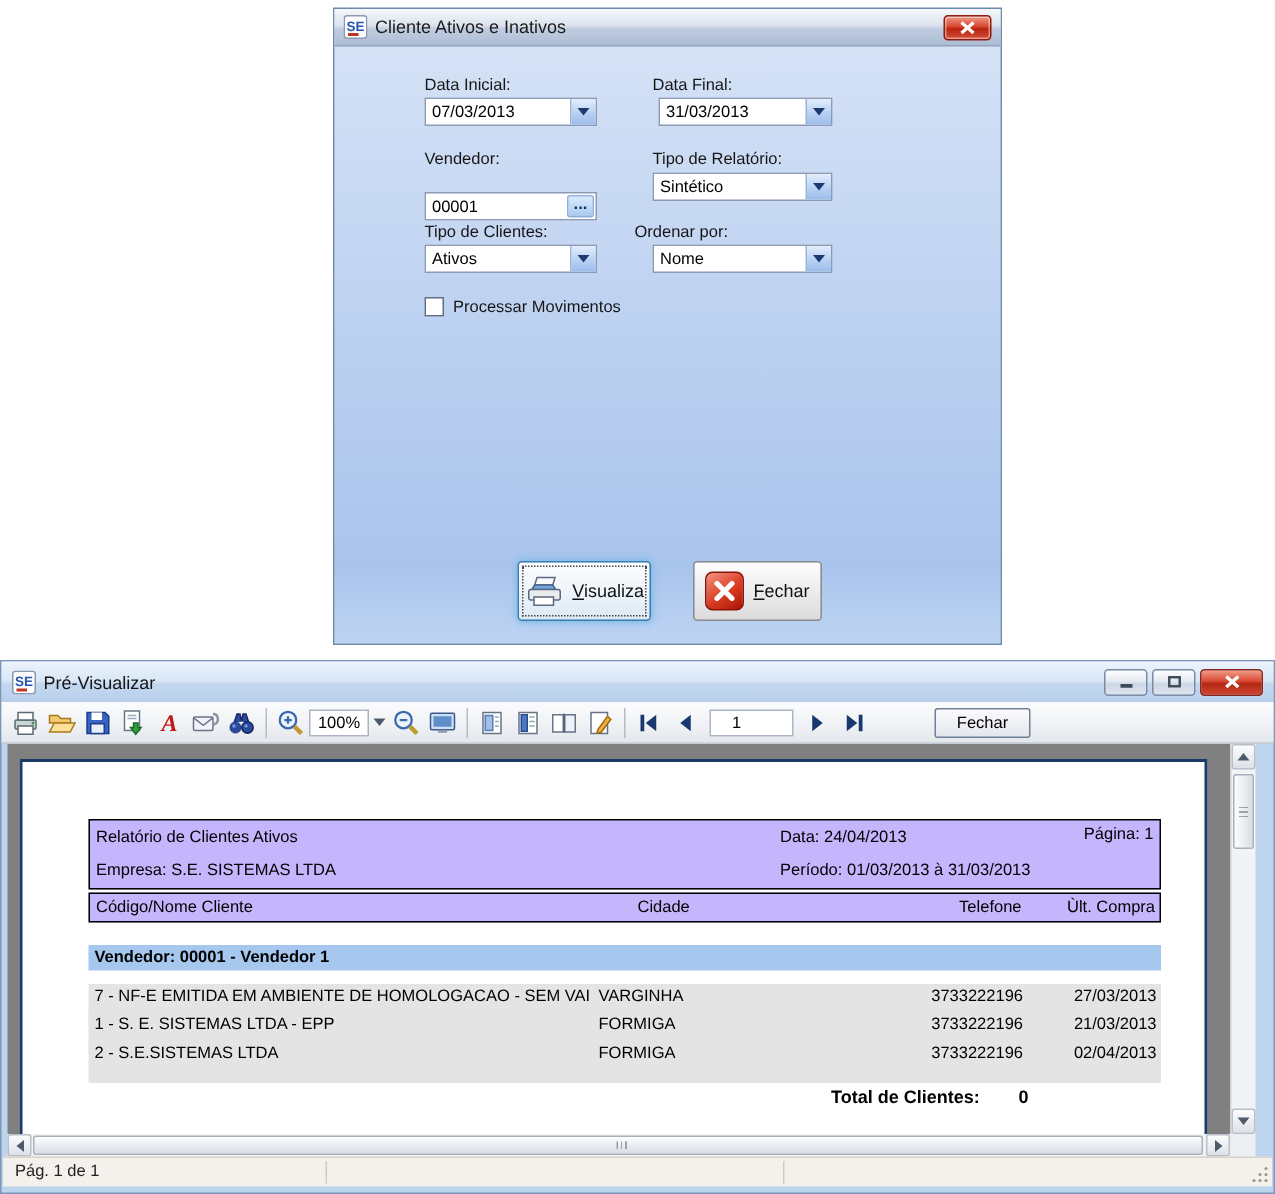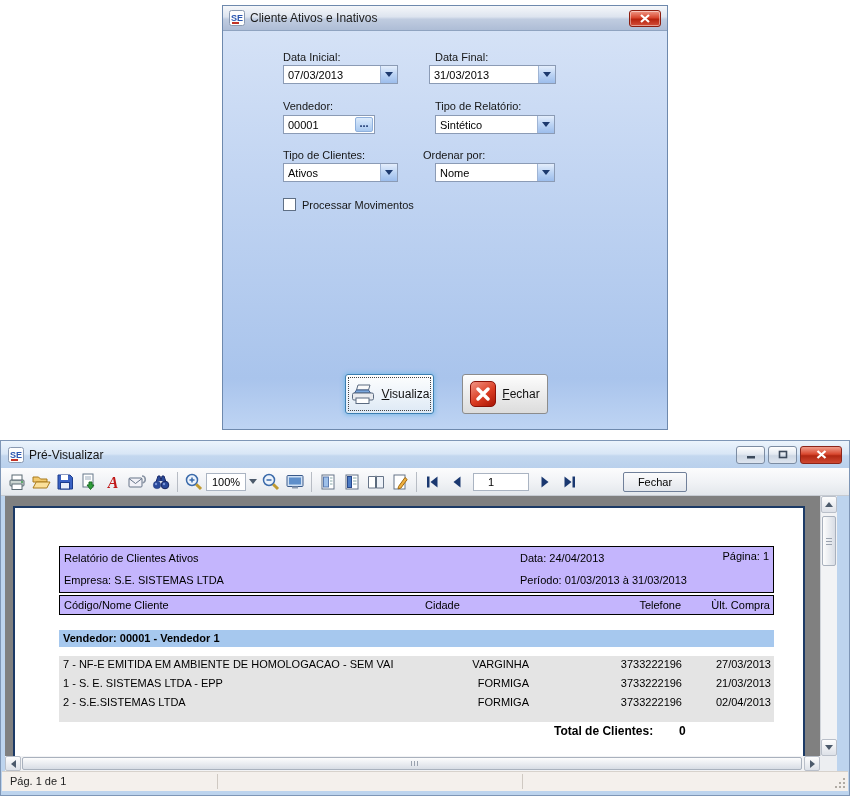--- a/index.html
+++ b/index.html
@@ -84,21 +84,21 @@
     background:#808080; overflow:hidden; }
   .page { position:absolute; left:8px; top:10px; width:792px; height:300px;
     background:#fff; border:2px solid #1c3a66; }
 
   .rpt-box { position:absolute; left:44px; width:715px; border:1px solid #000; background:#c4b5fd; }
   .rpt-box span, .rpt-row span { position:absolute; font-size:11px; white-space:nowrap; color:#000; }
   .vendor-band { position:absolute; left:44px; width:715px; height:17px; }
   .vendor-band span { position:absolute; left:4px; top:2px; font-size:11px; font-weight:bold; }
   .rpt-row { position:absolute; left:44px; width:715px; height:28px; }
   .c-name  { left:4px; top:2px; }
-  .c-city  { left:340px; top:2px; width:130px; text-align:right; }
+  .c-city  { left:340px; top:2px; width:130px; text-align:left; }
   .c-phone { right:92px; top:2px; }
   .c-last  { right:3px; top:2px; }
   .rpt-total { position:absolute; left:44px; width:715px; height:16px; }
   .rpt-total span { position:absolute; font-size:12px; font-weight:bold; white-space:nowrap; }
 
   .vscroll { position:absolute; right:12px; top:55px; width:17px; height:260px;
     background:#f2f3f5; border-left:1px solid #d0d4da; }
   .sbtn { position:absolute; left:0; width:16px; height:17px;
     background:linear-gradient(180deg,#fdfdfd,#dde1e8); border:1px solid #b9bfc9; border-radius:2px;
     display:flex; align-items:center; justify-content:center; }
@@ -147,29 +147,29 @@
 
   <span class="lbl" style="left:60px;top:45px">Data Inicial:</span>
   <div class="combo" style="left:60px;top:59px;width:115px">
     <span class="combo-val">07/03/2013</span>
     <span class="combo-btn">
         <i class="arr-dn"></i>
       </span>
   </div>
 
   <span class="lbl" style="left:212px;top:45px">Data Final:</span>
-  <div class="combo" style="left:206px;top:59px;width:127px">
+  <div class="combo" style="left:216px;top:59px;width:116px">
     <span class="combo-val">31/03/2013</span>
     <span class="combo-btn">
         <i class="arr-dn"></i>
       </span>
   </div>
 
   <span class="lbl" style="left:60px;top:94px">Vendedor:</span>
-  <div class="field" style="left:60px;top:109px;width:92px">
+  <div class="field" style="left:60px;top:122px;width:115px">
     <span class="field-val">00001</span>
     <span class="ellipsis-btn">...</span>
   </div>
 
   <span class="lbl" style="left:212px;top:94px">Tipo de Relatório:</span>
   <div class="combo" style="left:212px;top:109px;width:120px">
     <span class="combo-val">Sintético</span>
     <span class="combo-btn">
         <i class="arr-dn"></i>
       </span>

